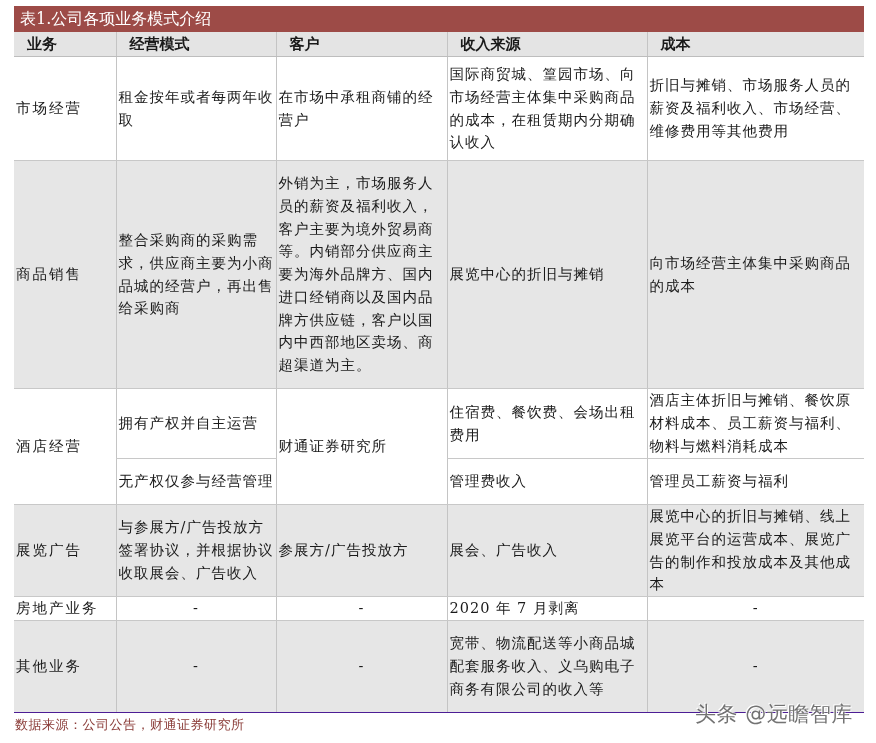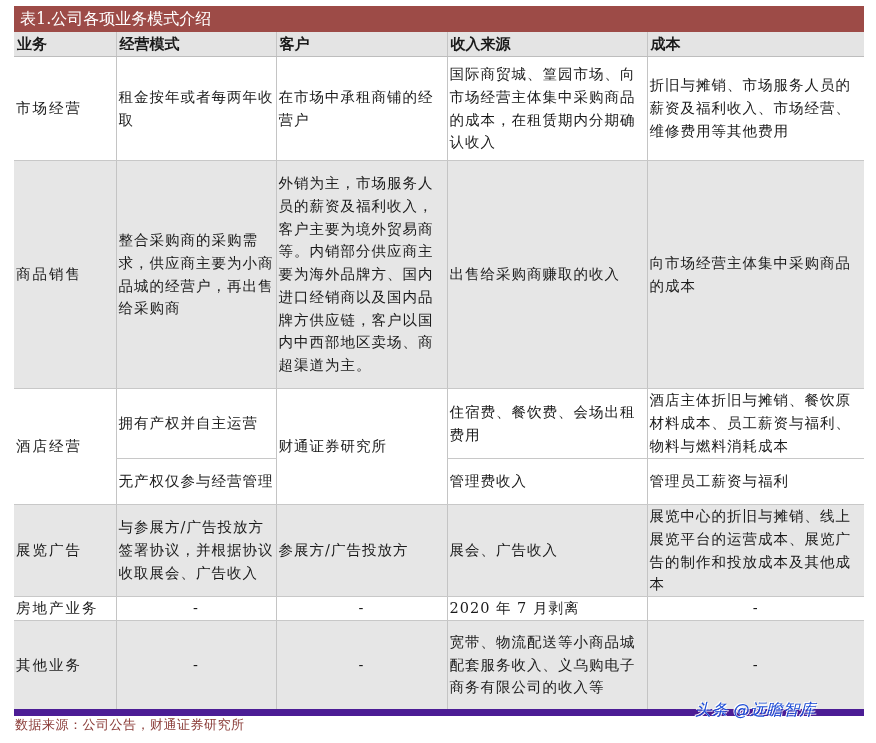--- a/index.html
+++ b/index.html
@@ -9,36 +9,36 @@
                background: #9d4b47; color: #ffffff; font-size: 16px; line-height: 26px;
                padding-left: 6px; box-sizing: border-box; }
   table.biz { position: absolute; left: 14px; top: 32px; width: 850px;
               border-collapse: collapse; table-layout: fixed; font-size: 14.5px; }
   table.biz col.c1 { width: 102px; }
   table.biz col.c2 { width: 160px; }
   table.biz col.c3 { width: 171px; }
   table.biz col.c4 { width: 200px; }
   table.biz col.c5 { width: 217px; }
   table.biz th { background: #e4e4e4; text-align: left; font-weight: bold; font-size: 15px;
-                 height: 24px; padding: 0 3px; border-left: 1px solid #c4c4c4;
+                 height: 24px; padding: 0 13px; border-left: 1px solid #c4c4c4;
                  border-bottom: 1px solid #bdbdbd; }
   table.biz th:first-child { border-left: none; }
   table.biz td { padding: 0 2px; line-height: 22.8px; vertical-align: middle;
                  border-left: 1px solid #c4c4c4; border-bottom: 1px solid #c8c8c8;
                  word-break: break-all; letter-spacing: 1px; }
   table.biz td.first { border-left: none; letter-spacing: 2px; }
   table.biz td.center { text-align: center; }
   tr.white td { background: #ffffff; }
   tr.gray td { background: #e6e6e6; }
-  tr.last td { border-bottom: 7px solid #4c1d95; }
+  tr.last td { border-bottom: 1px solid #4c1d95; }
   .source { position: absolute; left: 15px; top: 716px; font-size: 13px; color: #8a3b37;
             letter-spacing: 0.5px; }
   .watermark { position: absolute; left: 695px; top: 700px; font-family: "DejaVu Sans", sans-serif;
-               font-size: 16px; color: #1d4ed8; letter-spacing: 0.5px;
-               text-shadow: 1px 1px 0 #ffffff, -1px -1px 0 #ffffff; font-style: italic; }
+               font-size: 21px; color: #737373; letter-spacing: 0.5px;
+               text-shadow: 1px 1px 0 #ffffff, -1px -1px 0 #ffffff; }
 </style>
 </head>
 <body>
 
 <div class="title-bar">表1.公司各项业务模式介绍</div>
 
 <table class="biz">
   <colgroup>
     <col class="c1">
       <col class="c2">
@@ -62,21 +62,21 @@
       <td>租金按年或者每两年收取</td>
       <td>在市场中承租商铺的经营户</td>
       <td>国际商贸城、篁园市场、向市场经营主体集中采购商品的成本，在租赁期内分期确认收入</td>
       <td>折旧与摊销、市场服务人员的薪资及福利收入、市场经营、维修费用等其他费用</td>
     </tr>
 
     <tr class="gray" style="height:228px">
       <td class="first">商品销售</td>
       <td>整合采购商的采购需求，供应商主要为小商品城的经营户，再出售给采购商</td>
       <td>外销为主，市场服务人员的薪资及福利收入，客户主要为境外贸易商等。内销部分供应商主要为海外品牌方、国内进口经销商以及国内品牌方供应链，客户以国内中西部地区卖场、商超渠道为主。</td>
-      <td>出售给采购商赚取的收入</td>
+      <td>展览中心的折旧与摊销</td>
       <td>向市场经营主体集中采购商品的成本</td>
     </tr>
 
     <tr class="white" style="height:70px">
       <td class="first" rowspan="2">酒店经营</td>
       <td>拥有产权并自主运营</td>
       <td rowspan="2">财通证券研究所</td>
       <td>住宿费、餐饮费、会场出租费用</td>
       <td>酒店主体折旧与摊销、餐饮原材料成本、员工薪资与福利、物料与燃料消耗成本</td>
     </tr>

